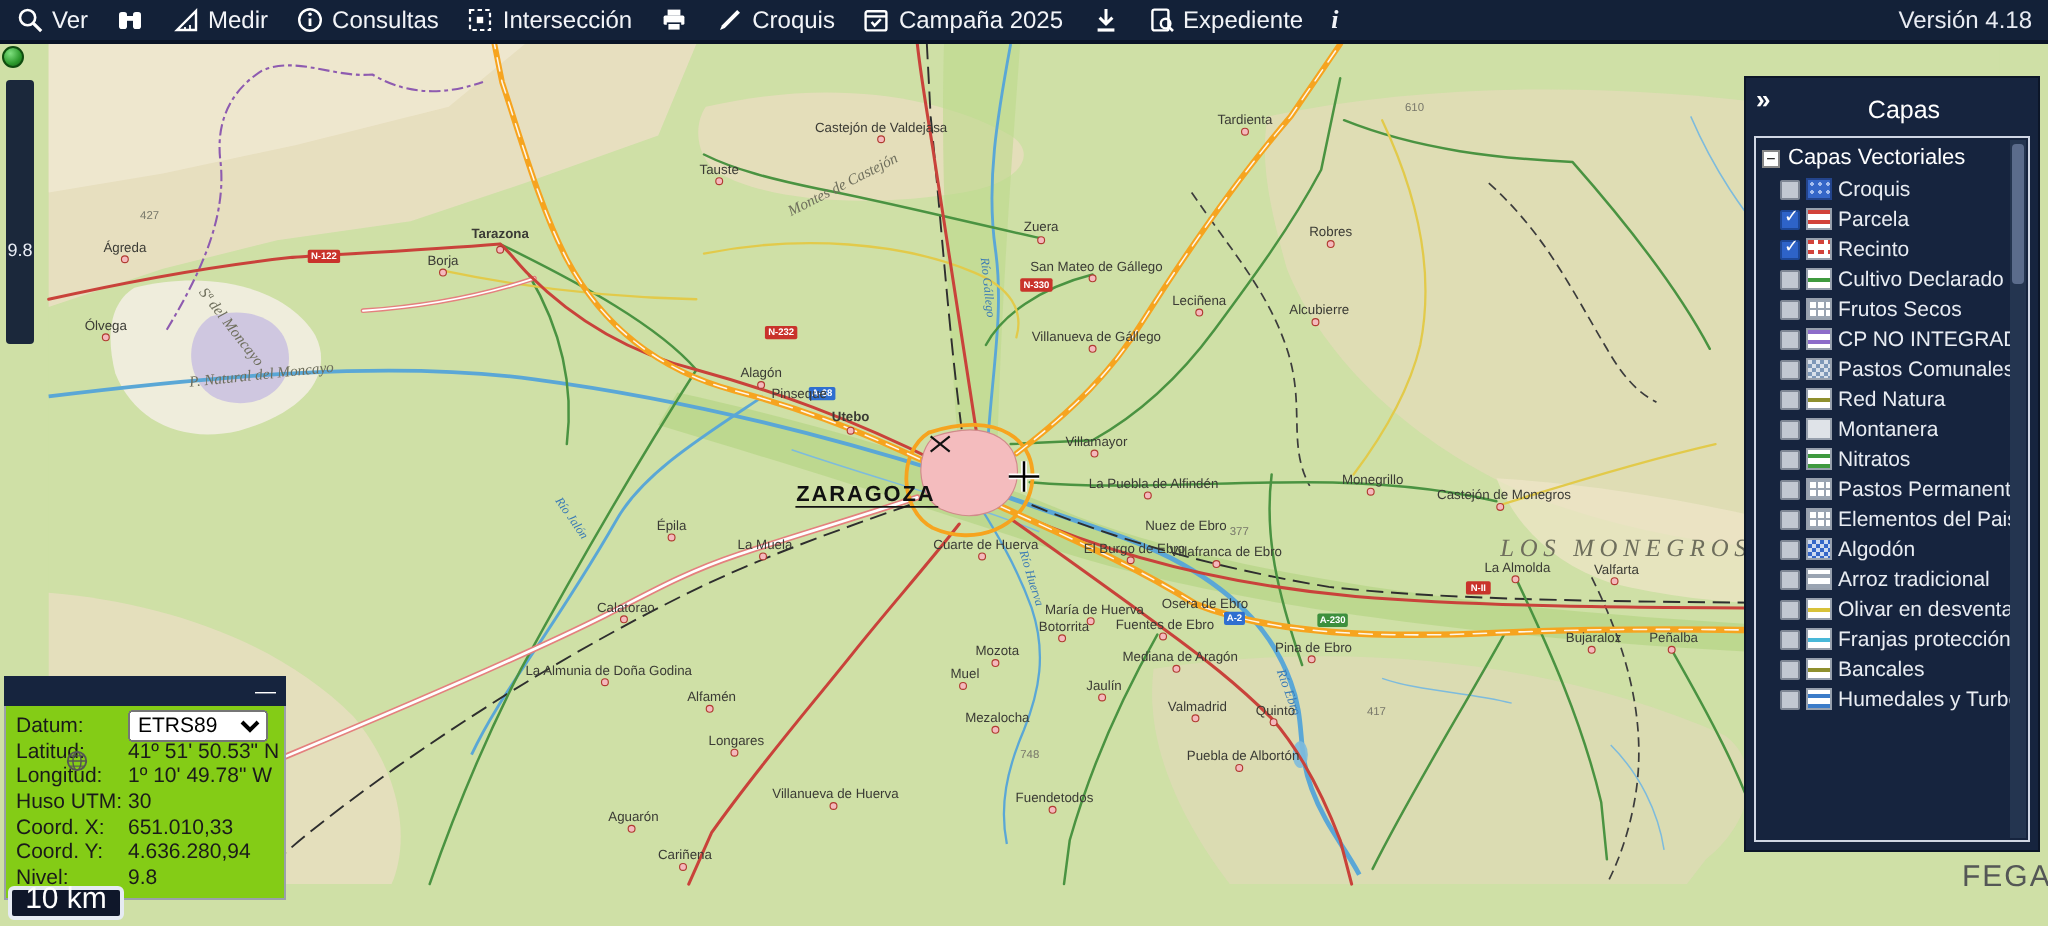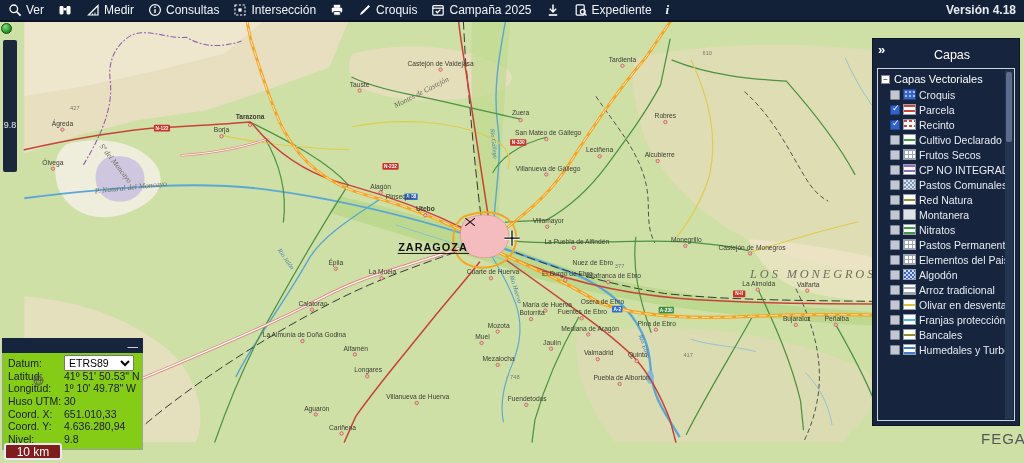--- a/index.html
+++ b/index.html
@@ -5,21 +5,21 @@
   html,body{margin:0;padding:0;}
   body{width:1024px;height:463px;overflow:hidden;position:relative;
        font-family:"Liberation Sans",sans-serif;background:#cfe0a6;}
 
   
   .toolbar{position:absolute;top:0;left:0;width:1024px;height:22px;
            background:#132138;border-bottom:2px solid #0a1426;
            display:flex;align-items:center;gap:14px;padding:0 8px;box-sizing:border-box;z-index:50;}
   .tb-item{display:flex;align-items:center;gap:4px;color:#f2f4f8;font-size:12px;cursor:pointer;white-space:nowrap;}
   .tb-item svg{display:block;}
-  .tb-version{margin-left:auto;color:#e8ebf2;font-size:12px;font-weight:bold;}
+  .tb-version{margin-left:auto;color:#e8ebf2;font-size:12px;}
 
   
   .map-wrap{position:absolute;top:22px;left:0;width:1024px;height:441px;}
   .map-wrap svg.mapsvg{position:absolute;top:0;left:0;}
   .town{font-size:7px;fill:#3b3b35;}
   .geo{font-family:"Liberation Serif",serif;font-style:italic;fill:#6e6e5c;}
   .riverlbl{fill:#3a7ab5;}
   .elev{font-size:6px;fill:#77776a;}
   .shieldtxt{font-size:5px;fill:#fff;font-weight:bold;text-anchor:middle;}
 
@@ -77,23 +77,23 @@
                  justify-content:flex-end;padding:0 5px;cursor:move;}
   .coords-body{background:#84cc16;border:1px solid #9aa0aa;border-top:none;padding:4px 4px 4px 5px;
                position:relative;color:#1a1a1a;}
   .crow{display:flex;align-items:center;height:12.6px;}
   .crow .clabel{width:56px;flex:0 0 auto;}
   .crow .cvalue{white-space:nowrap;}
   .coords select{font-size:10.5px;height:16px;width:70px;font-family:"Liberation Sans",sans-serif;}
   .globe{position:absolute;left:30px;top:22px;width:11px;height:11px;}
 
   
-  .scalebar{position:absolute;left:4px;top:421px;width:54px;height:13px;background:#7f1d1d;
-            border:2px solid #e6ebf3;border-radius:3px;color:#fff;font-size:12px;
-            display:flex;align-items:center;justify-content:center;z-index:30;}
+  .scalebar{position:absolute;left:4px;top:421px;width:54px;height:13px;background:#0f172a;
+            border:2px solid #e6ebf3;border-radius:3px;color:#fff;font-size:15px;
+            display:flex;align-items:flex-end;justify-content:center;z-index:30;}
 
   
   .fega{position:absolute;left:981px;top:408px;font-size:15px;color:rgba(62,62,72,.85);
         letter-spacing:1px;z-index:5;}
 </style>
 </head>
 <body>
 
 <div class="toolbar">
   <div class="tb-item">

